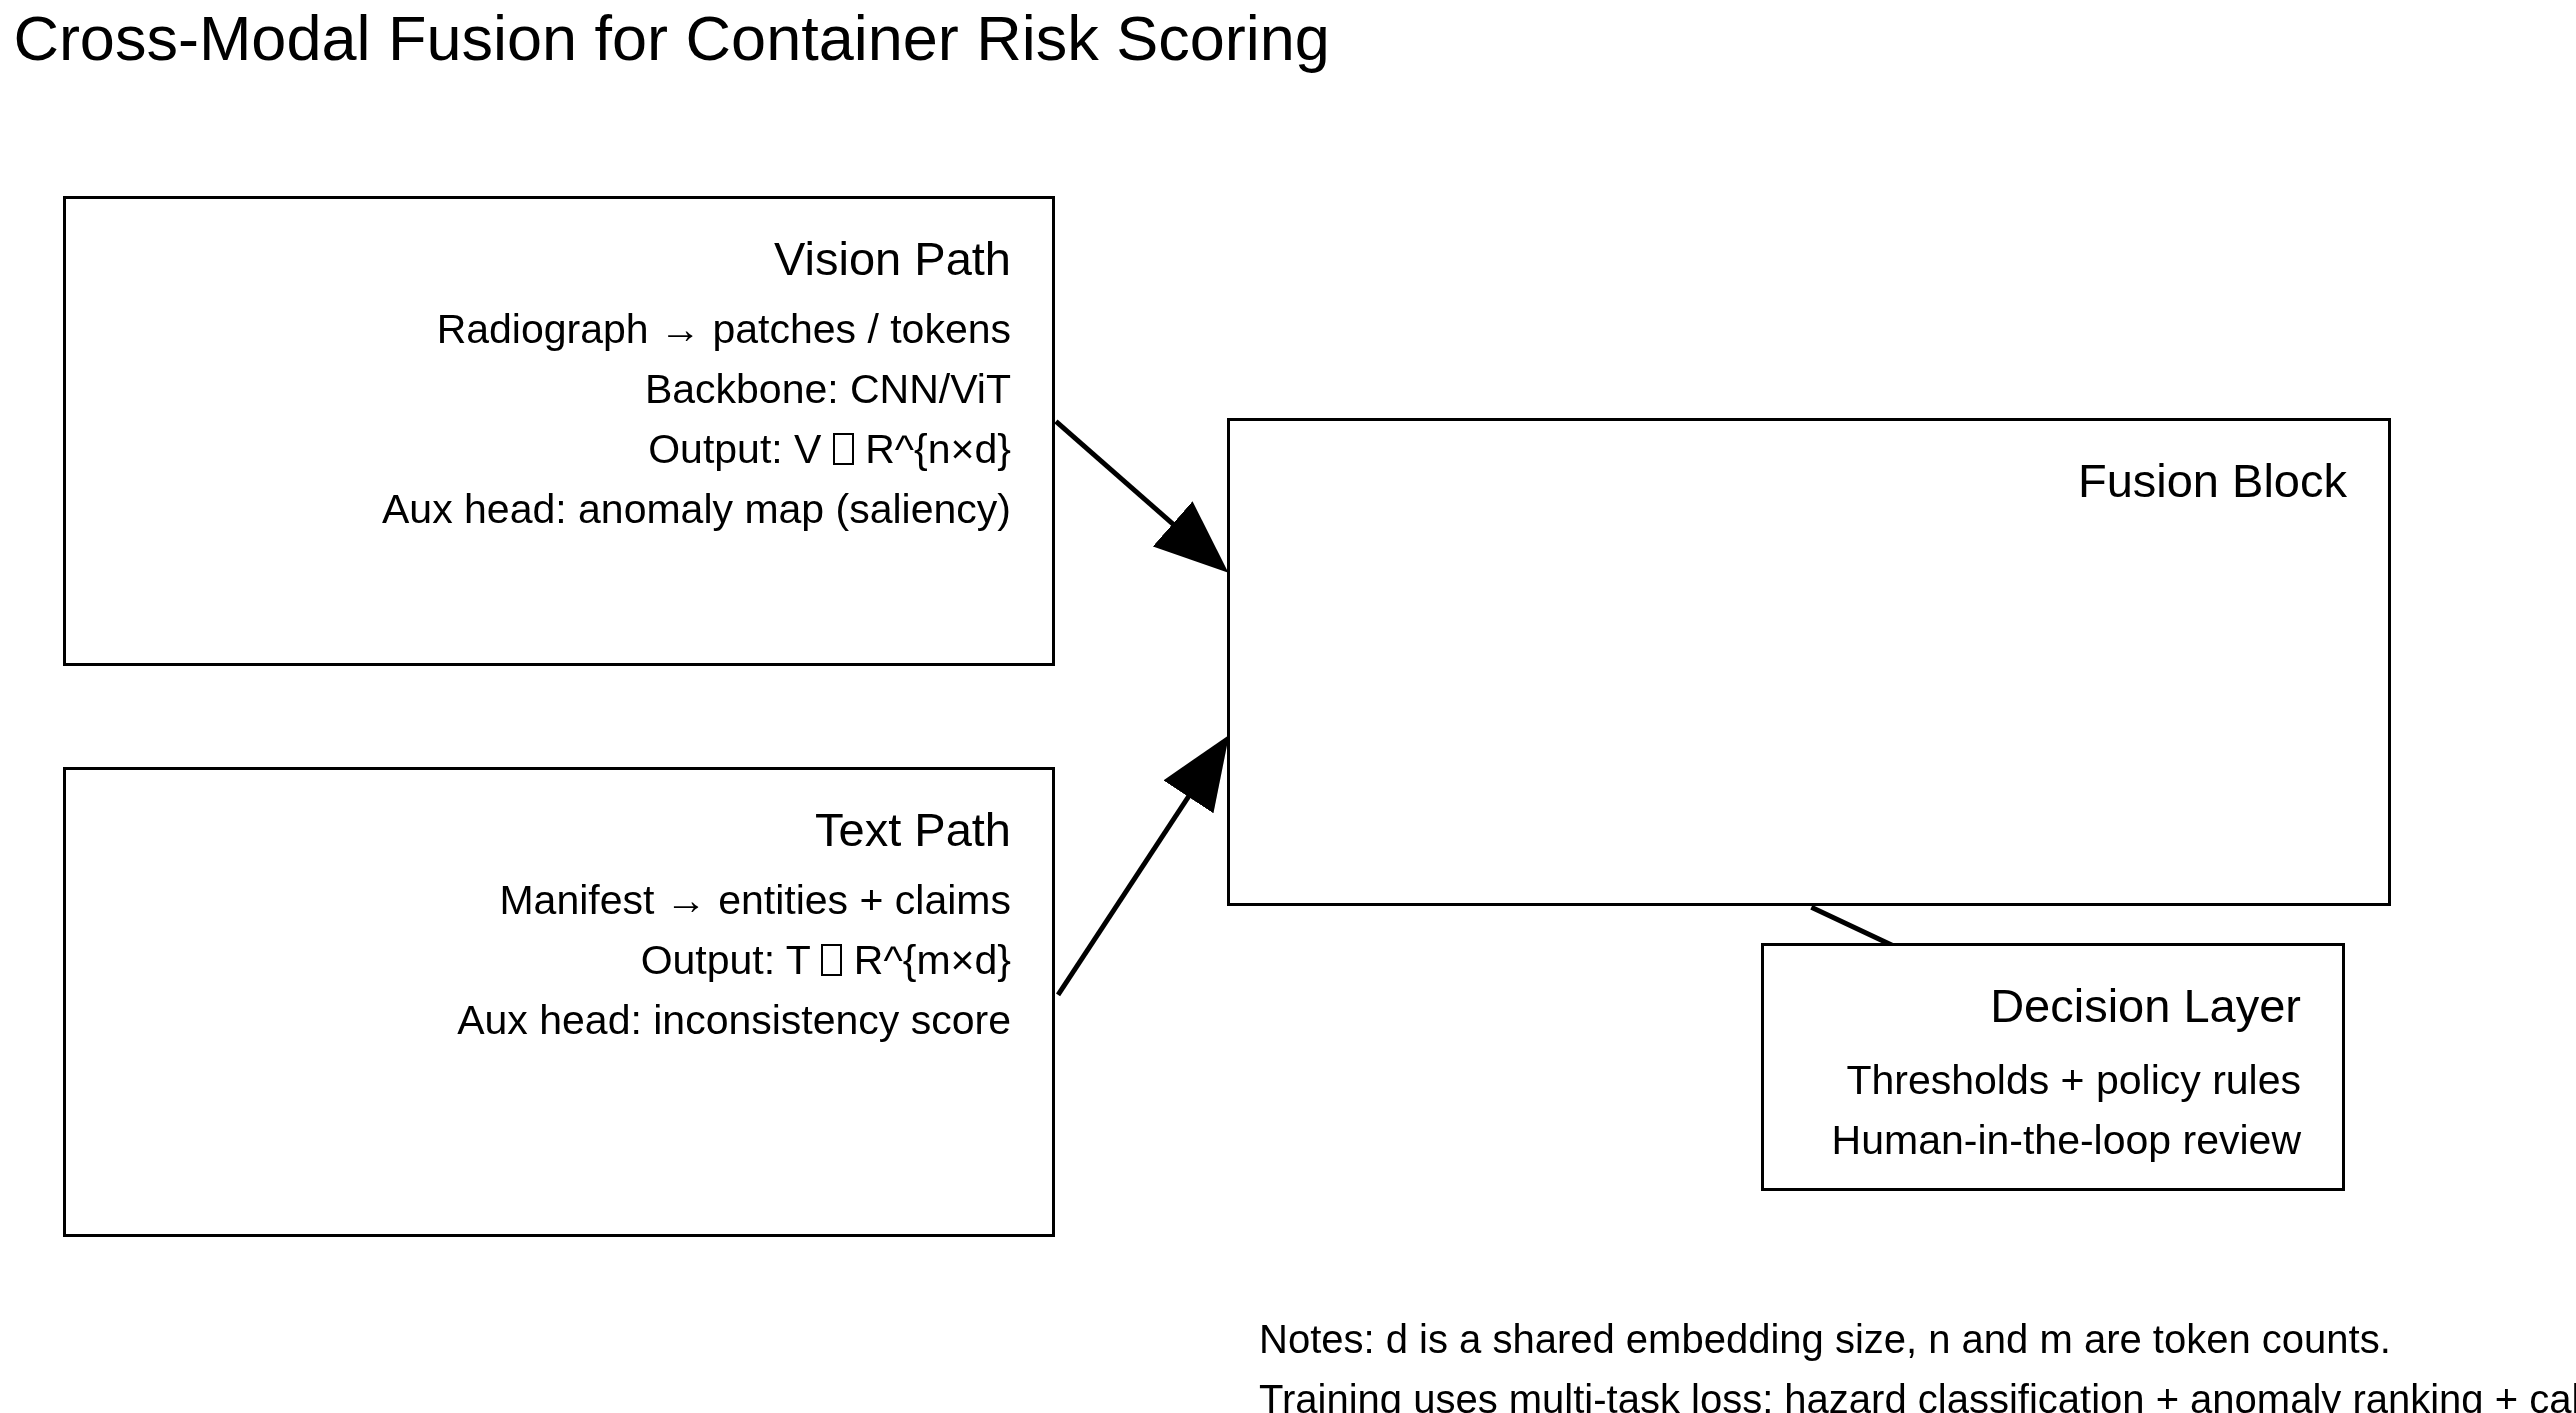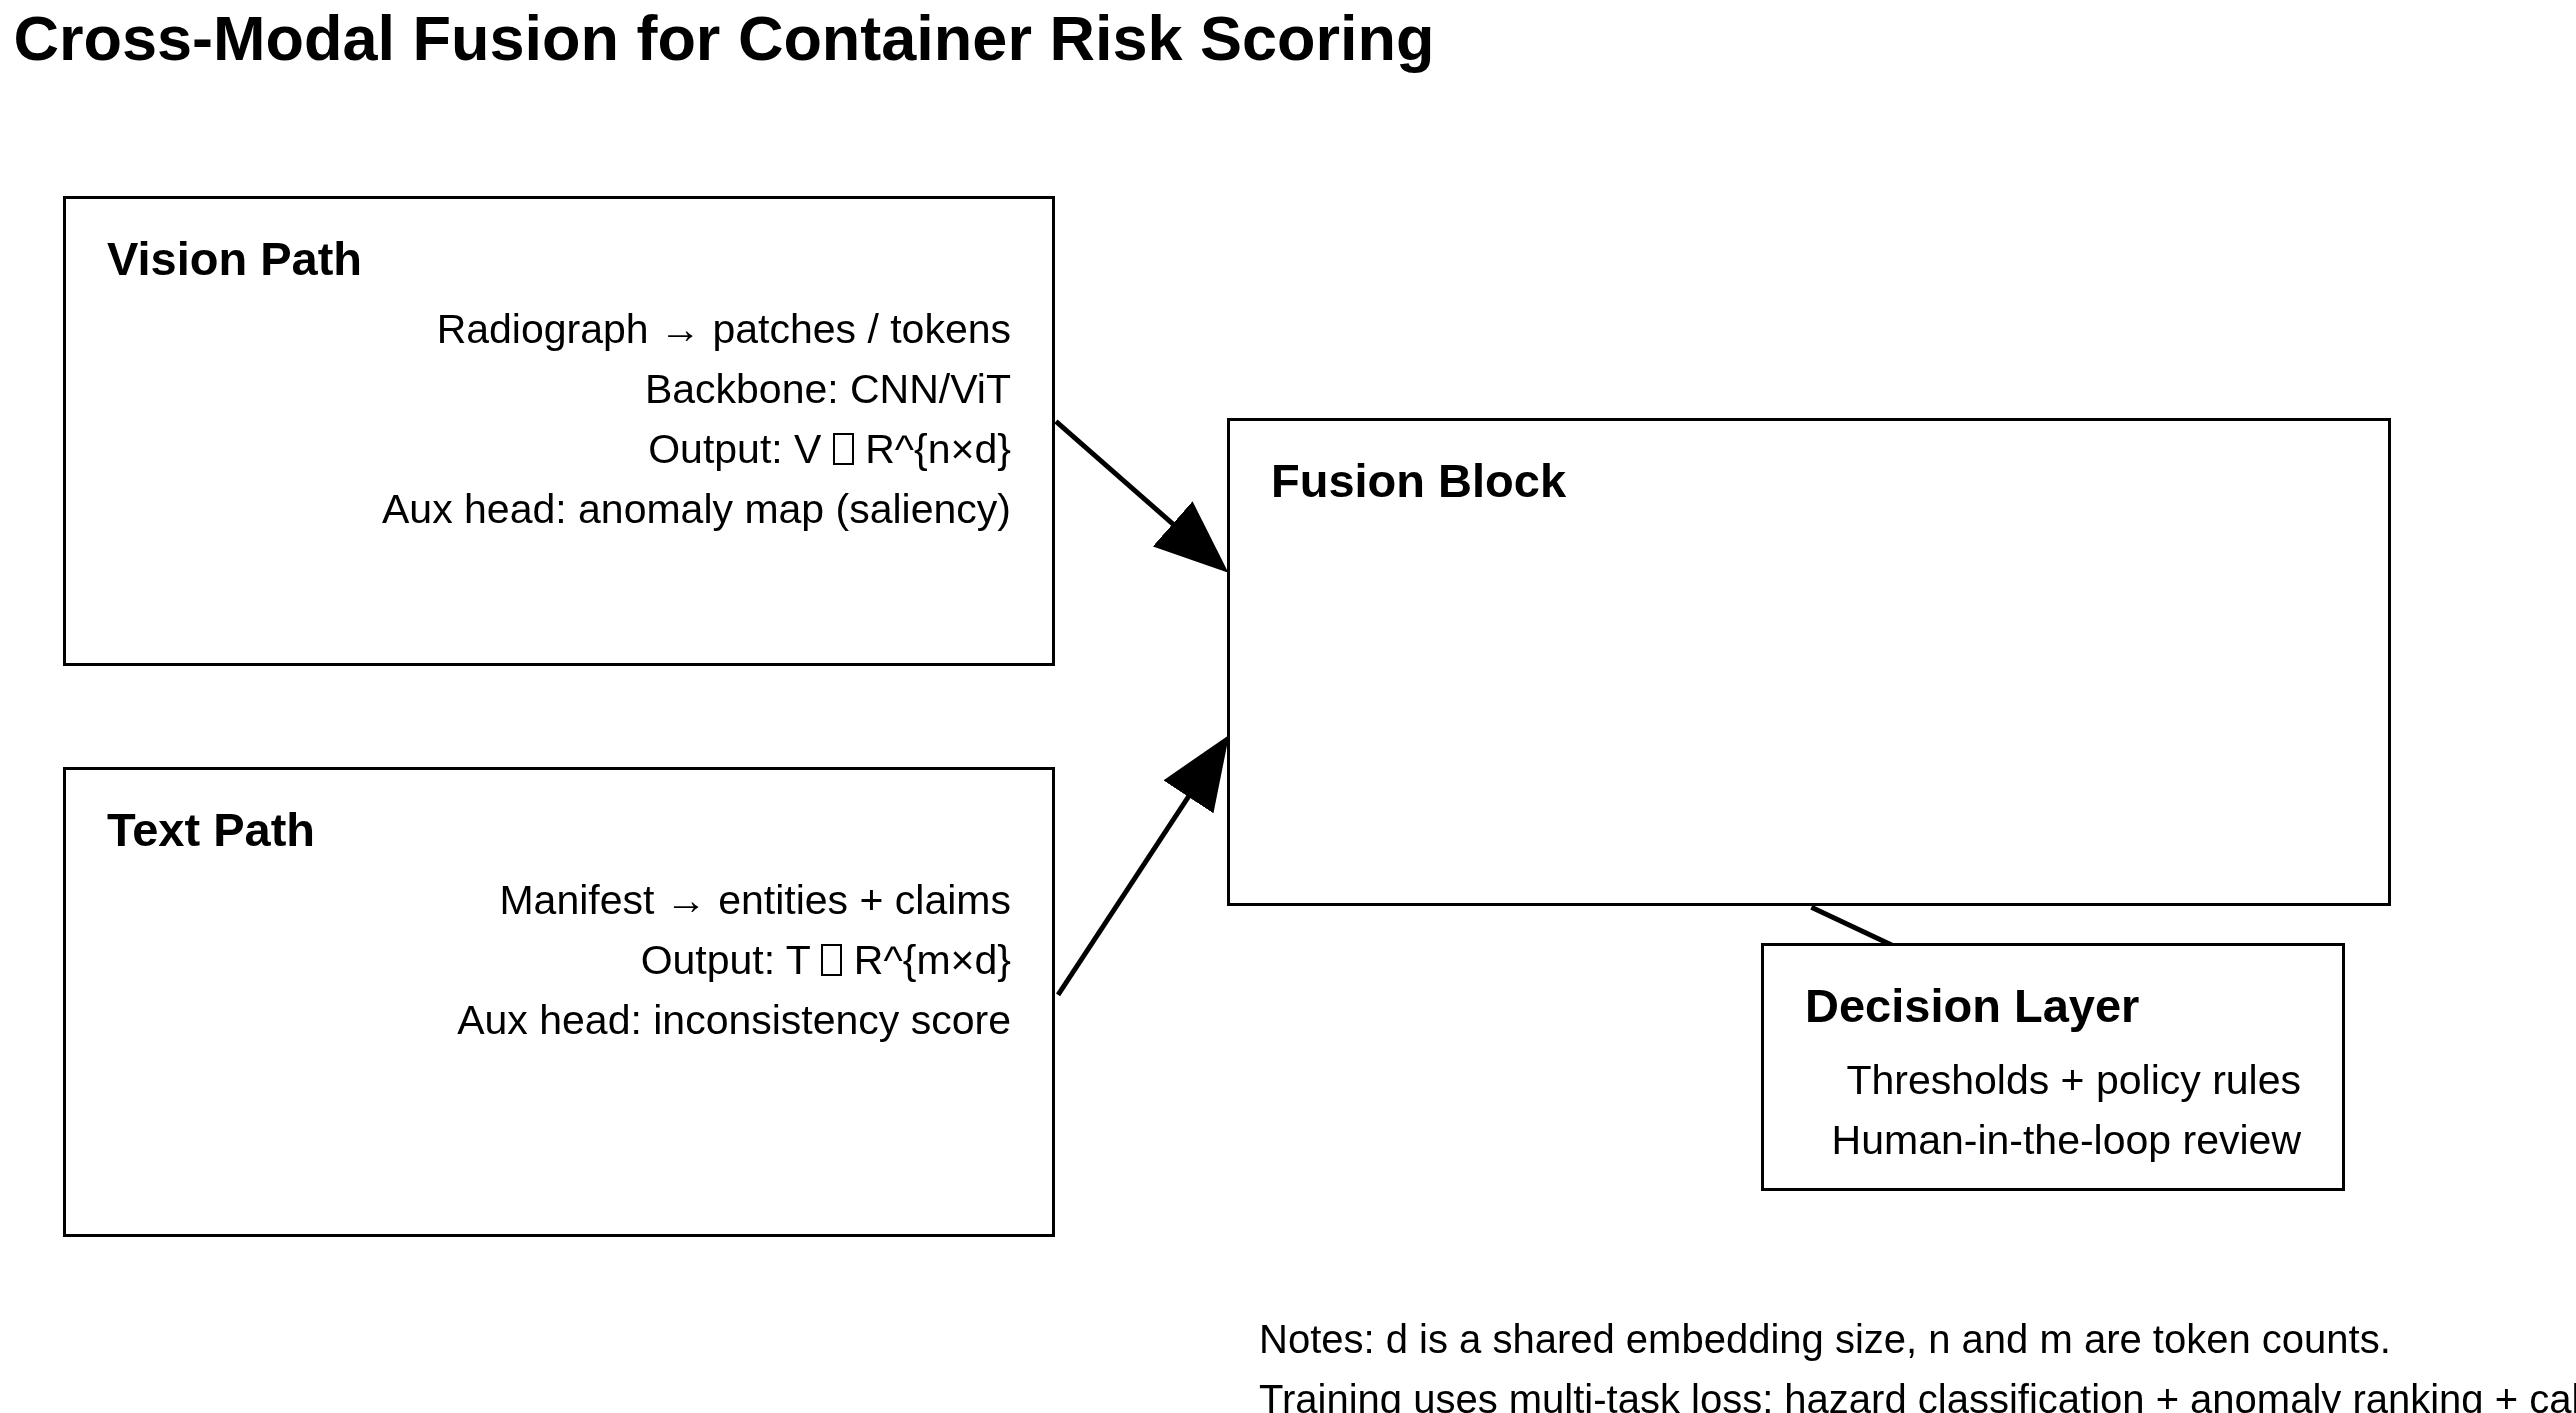--- a/index.html
+++ b/index.html
@@ -17,43 +17,44 @@
     background: var(--bg);
     overflow: hidden;
   }
 
   .diagram-title {
     position: absolute;
     left: 13.4px;
     top: 0;
     font-size: 63px;
     line-height: 76px;
-    font-weight: bold;
+    font-weight: normal;
     white-space: nowrap;
   }
 
   .arrow-layer {
     position: absolute;
     left: 0; top: 0;
     width: 2576px;
     height: 1414px;
     pointer-events: none;
   }
 
   .box {
     position: absolute;
     border: 3.5px solid var(--ink);
     background: var(--bg);
     padding: 28px 41px 0 41px;
   }
   .box-title {
     font-size: 47px;
-    font-weight: bold;
+    font-weight: normal;
     line-height: 63px;
     white-space: nowrap;
+    text-align: right;
   }
   .box-body { margin-top: 8.5px; text-align: right; }
   .box-body.wide-gap { margin-top: 13px; }
   .box-line {
     font-size: 41px;
     line-height: 60px;
     white-space: nowrap;
   }
 
   #box-vision   { left: 63px;   top: 196px;  width: 992px; height: 470px; }

